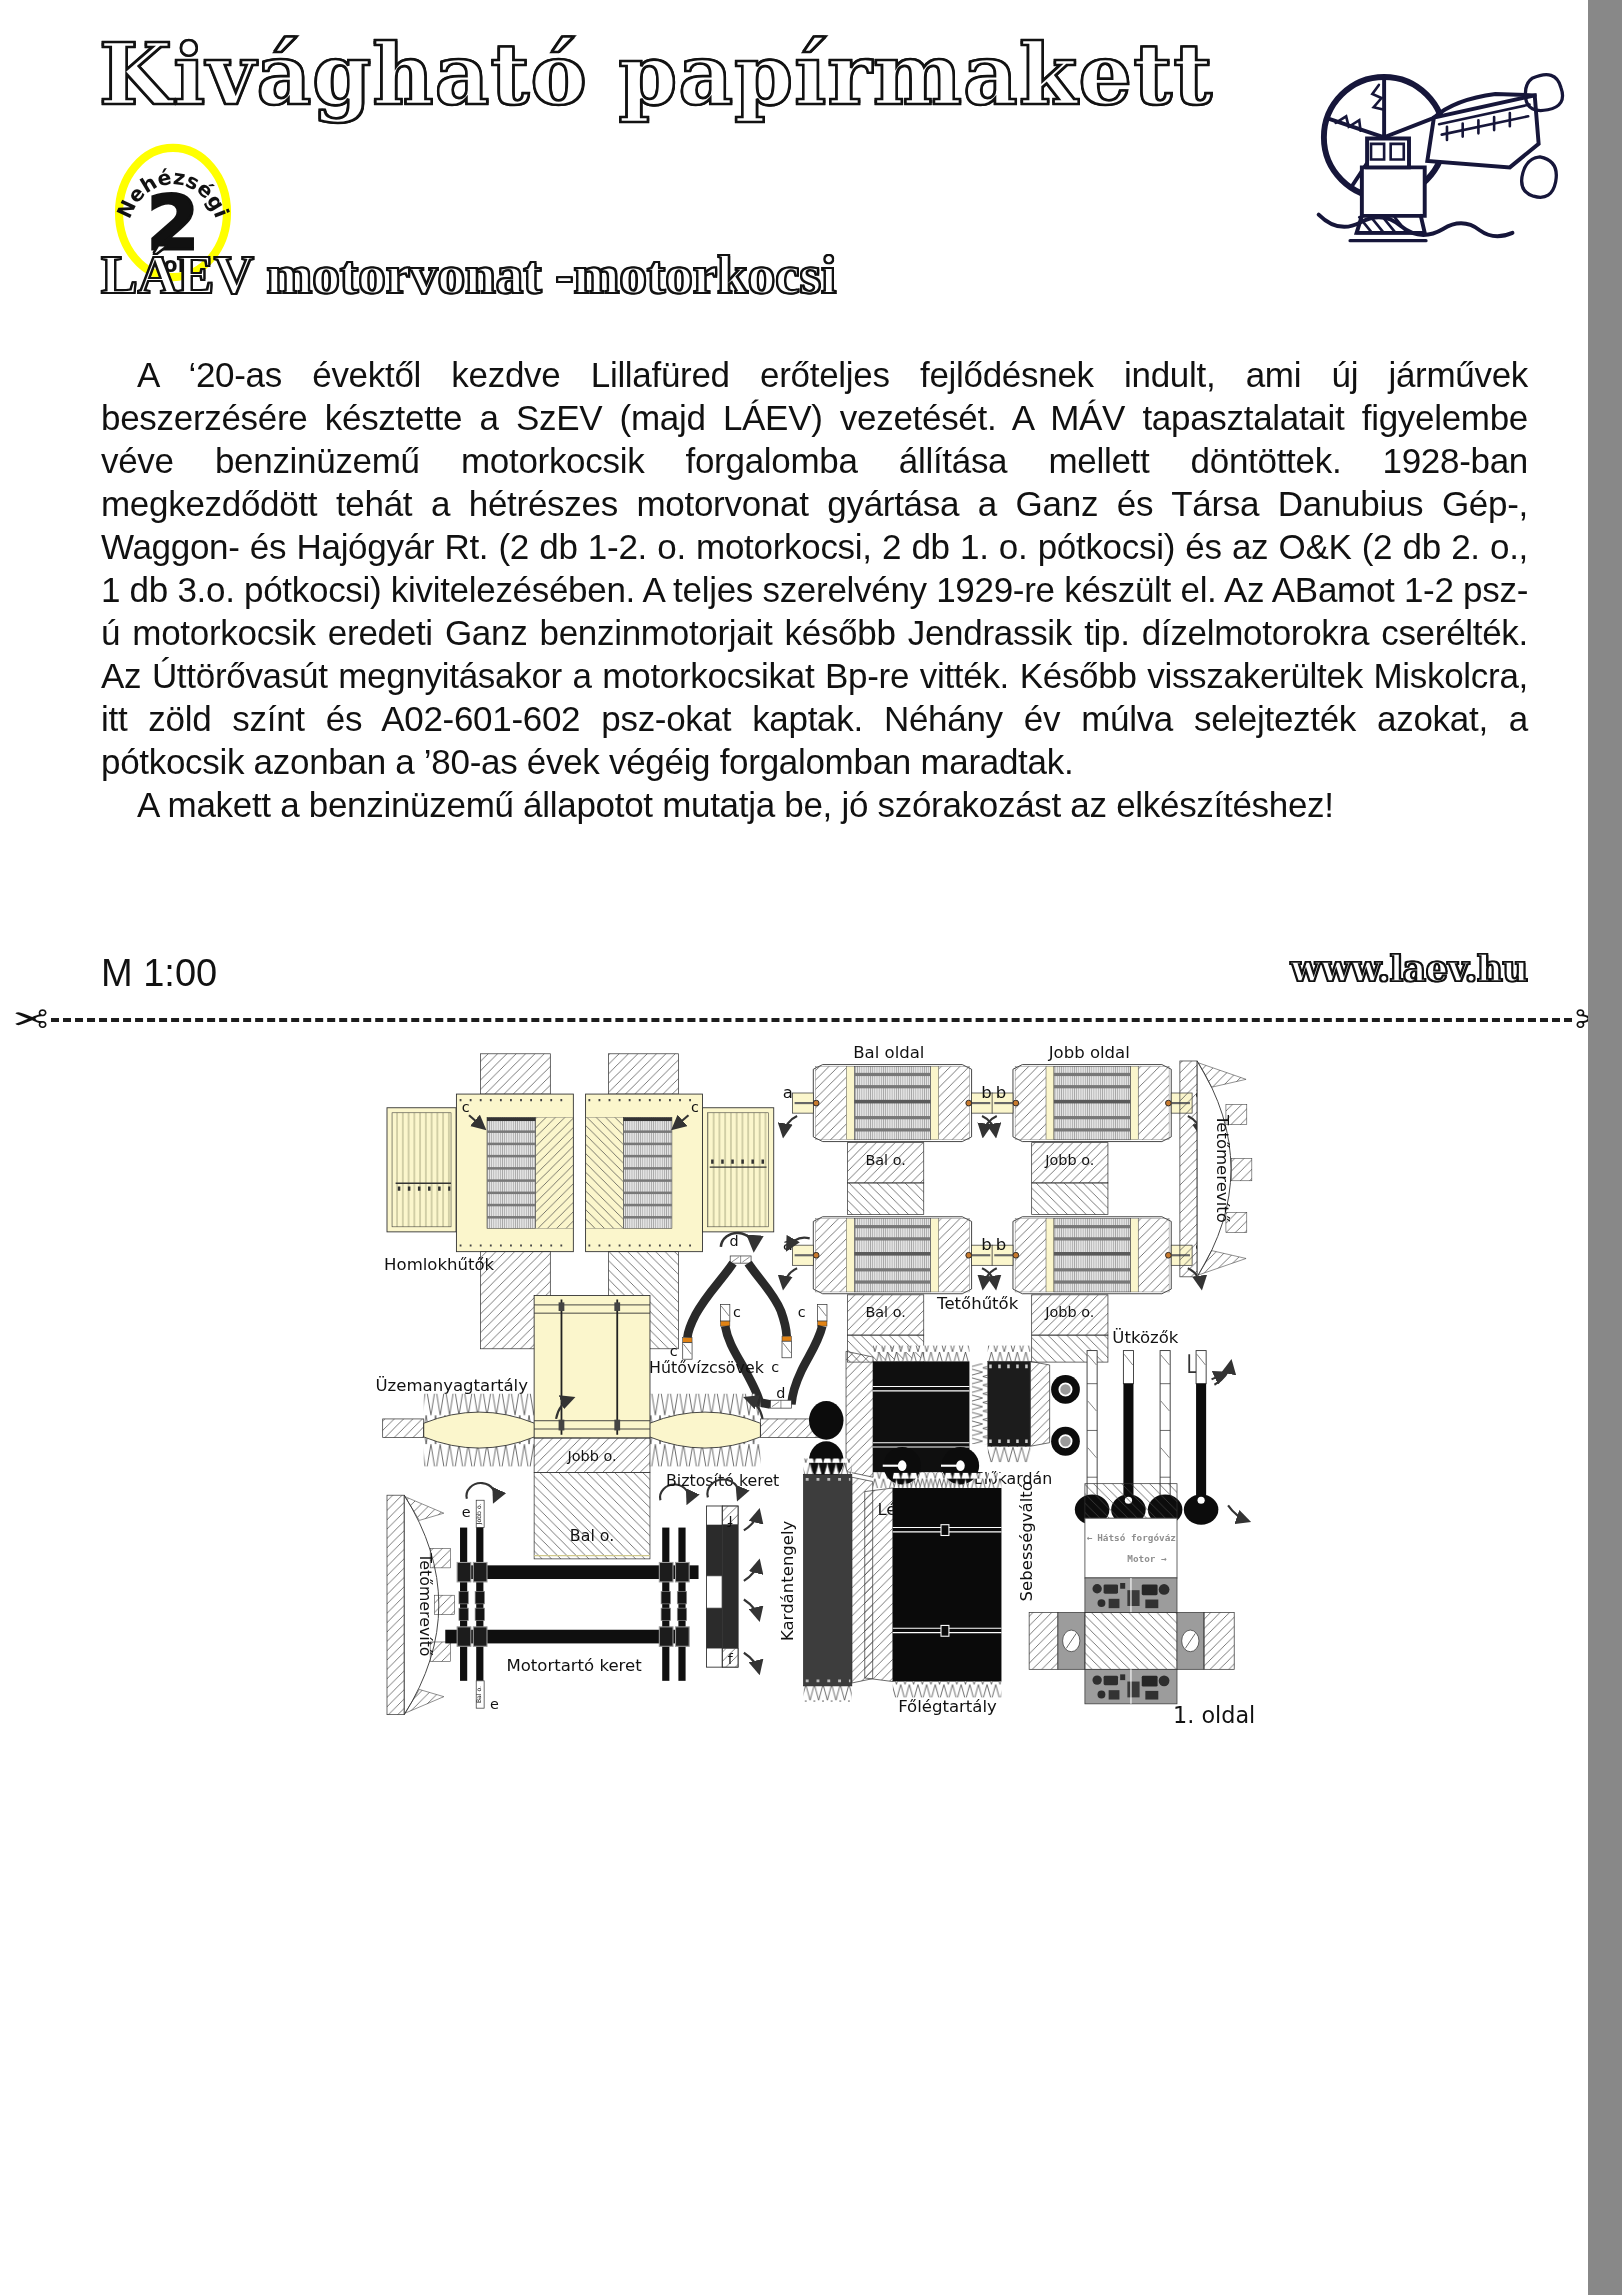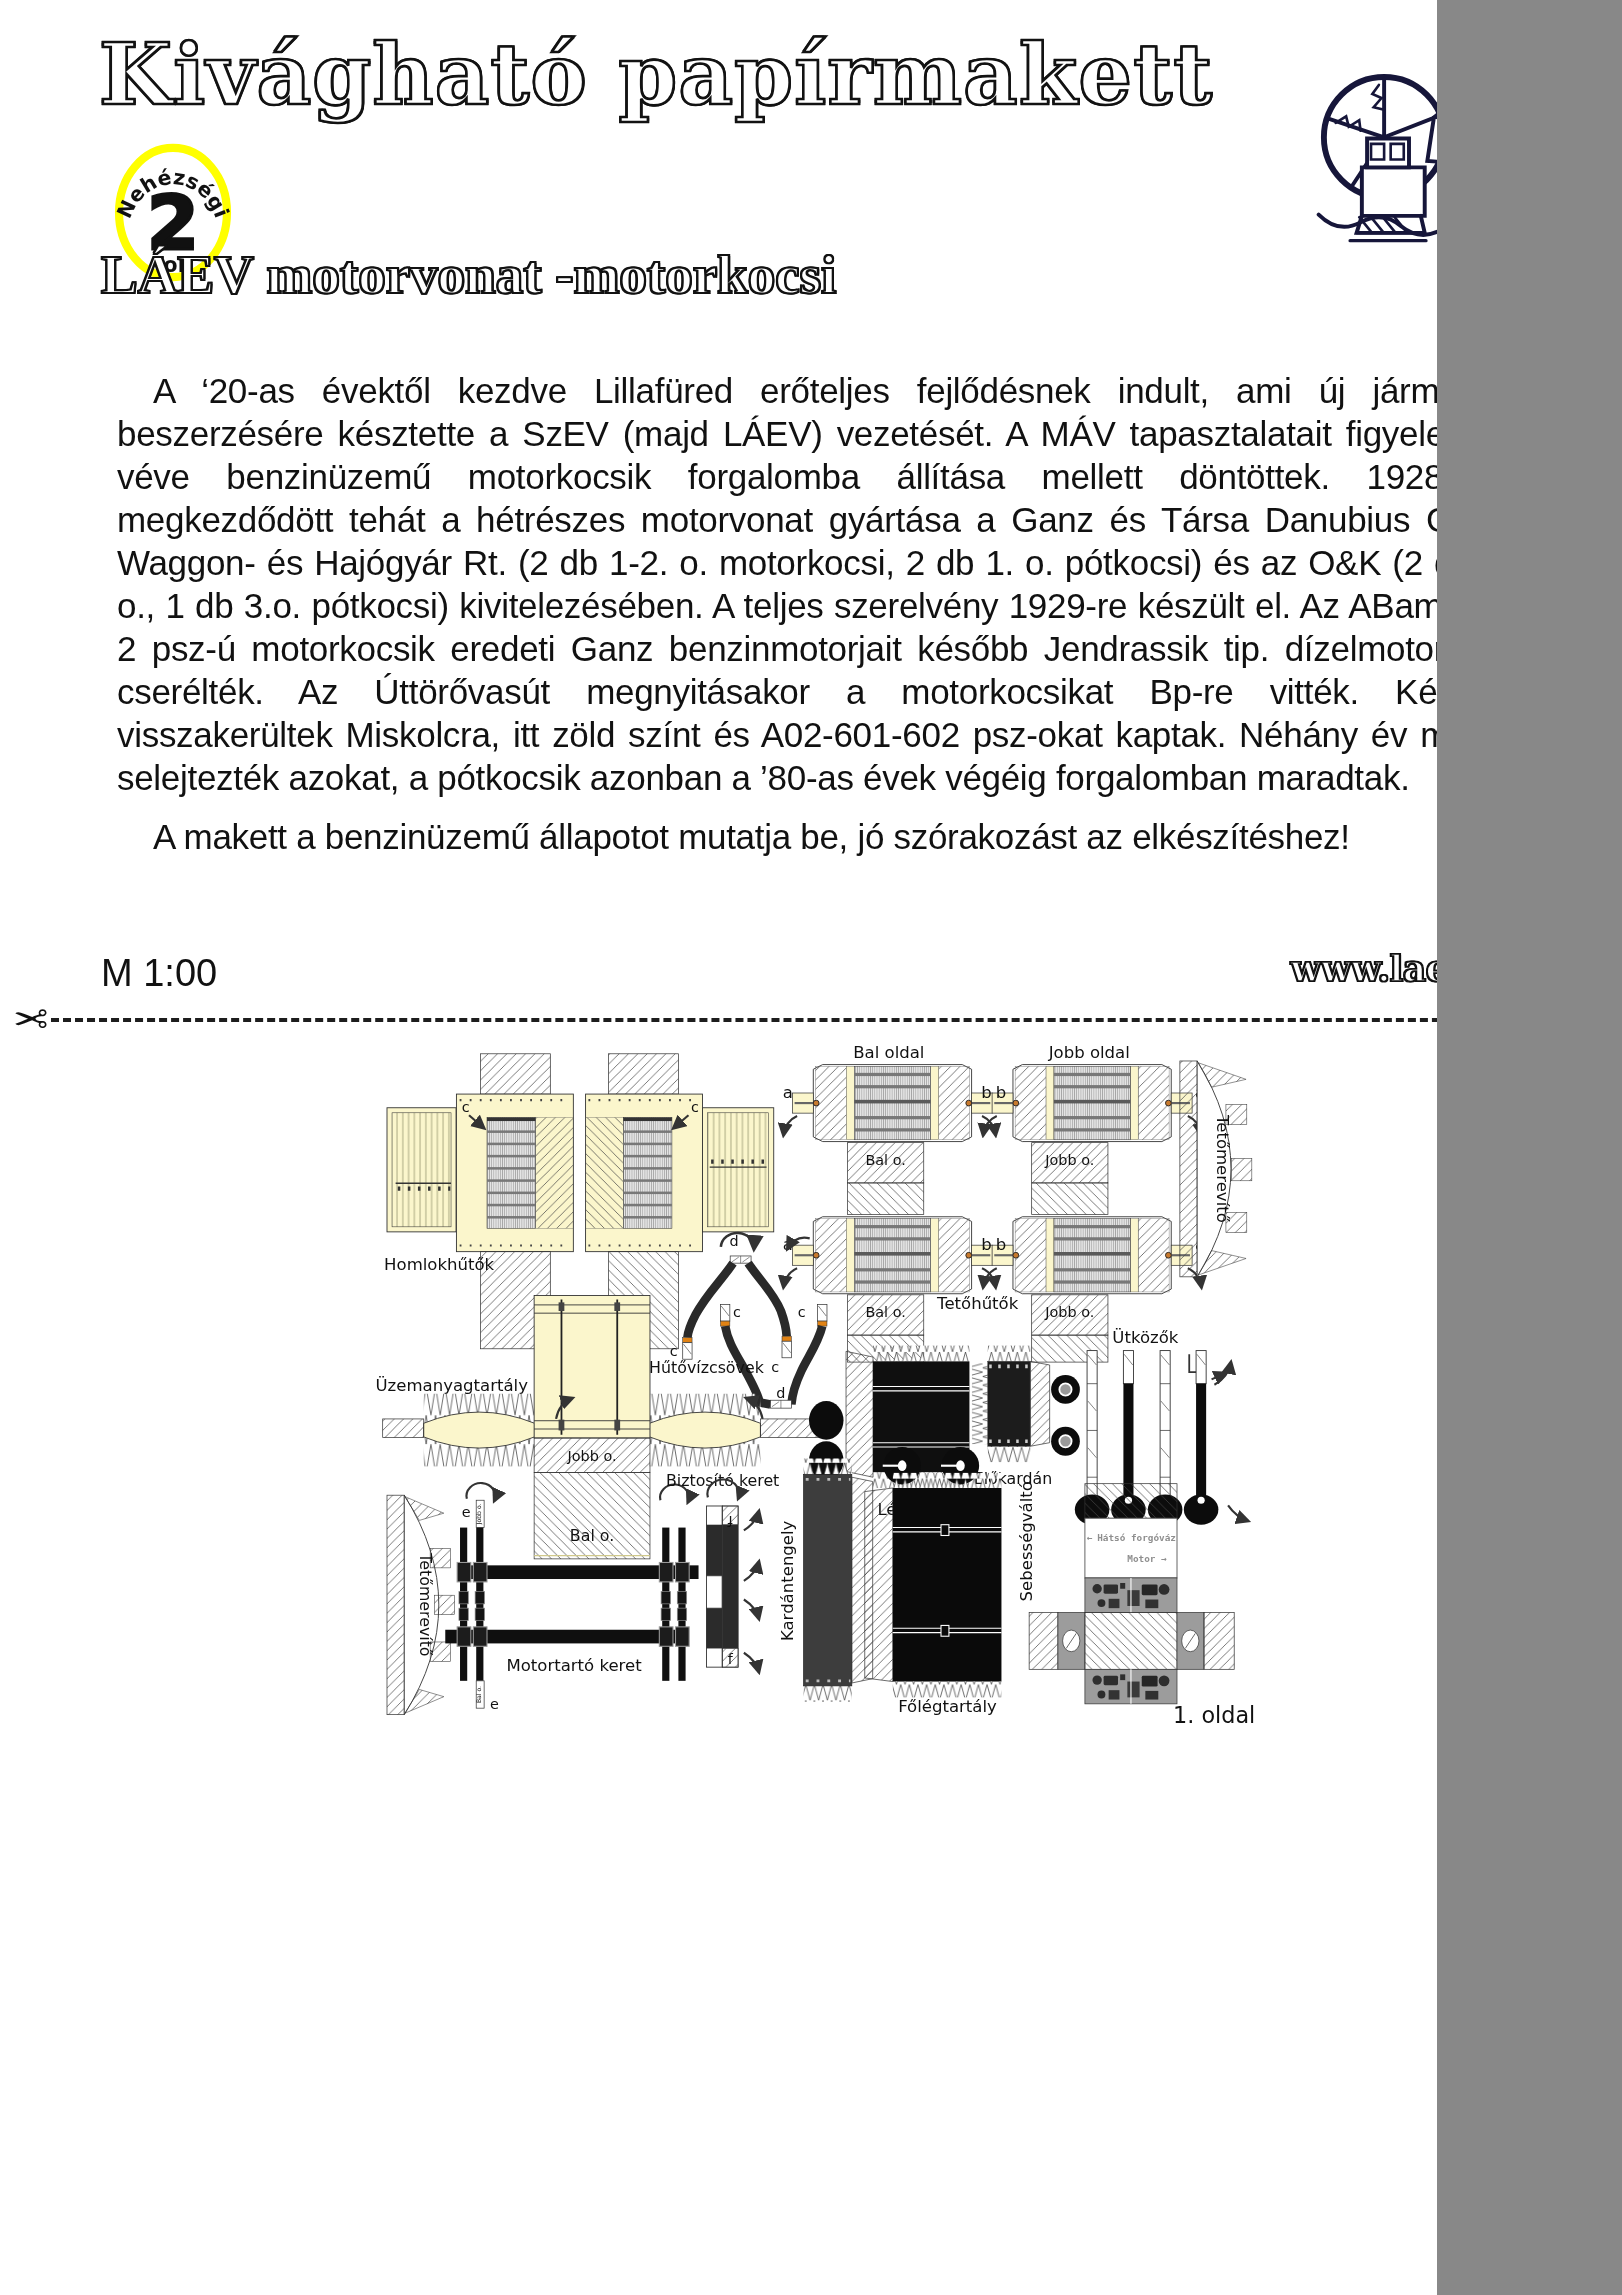--- a/index.html
+++ b/index.html
@@ -1,27 +1,27 @@
 <!DOCTYPE html>
 <html style="font-size:10.5px"><head>
 <meta charset="utf-8">
 <style>
   html,body{margin:0;padding:0;background:#888;}
-  .sheet{position:relative;width:1437px;height:2295px;background:#ffffff;overflow:hidden;
+  .sheet{position:relative;width:1588px;height:2295px;background:#ffffff;overflow:hidden;
          font-family:"Liberation Sans",sans-serif;color:#111;}
   .outl{color:#fff;font-family:"DejaVu Serif",serif;font-weight:bold;
         -webkit-text-stroke:2.6px #121212;
         text-shadow:-1.3px -1.3px 0 #121212,1.3px -1.3px 0 #121212,-1.3px 1.3px 0 #121212,1.3px 1.3px 0 #121212;}
   .title{position:absolute;left:99px;top:25px;font-size:84px;letter-spacing:1.3px;white-space:nowrap;}
   .subtitle{position:absolute;left:101px;top:243px;font-size:55px;-webkit-text-stroke:2px #121212;white-space:nowrap;font-family:Liberation Serif, serif;}
   .badge{position:absolute;left:111px;top:143px;width:124px;height:139px;}
   .logo{position:absolute;left:1299px;top:39px;width:275px;height:226px;}
   .bodytext{position:absolute;left:101px;top:353px;width:1427px;font-size:35px;line-height:43px;
             text-align:justify;letter-spacing:-0.3px;}
-  .bodytext p{margin:16px;text-indent:36px;}
+  .bodytext p{margin:0;text-indent:36px;}
   .scaleline{position:absolute;left:101px;top:952px;width:1427px;font-size:38px;}
   .scaleline .web{position:absolute;right:0;top:-3.9px;font-size:35px;-webkit-text-stroke:1.6px #121212;}
   .cutline{position:absolute;left:13px;top:999px;width:1597px;display:flex;align-items:center;}
   .cutline .dash{flex:1;border-top:4.6px dashed #1d1d1d;margin:0 2.6px;}
   .cutline .sc{font-size:42px;line-height:42px;font-family:"DejaVu Sans",sans-serif;}
   .cutline .sc.flip{transform:scaleX(-1);}
   svg text{font-family:"DejaVu Sans",sans-serif;fill:#111;}
   .L46{font-size:46px;} .L44{font-size:44px;} .L40{font-size:40px;} .LET{font-size:46px;}
   .LT{font-size:17px;} .MONO{font-family:"DejaVu Sans Mono",monospace;font-weight:bold;font-size:26px;fill:#8f8f8f;}
   .PG{font-size:62px;}

